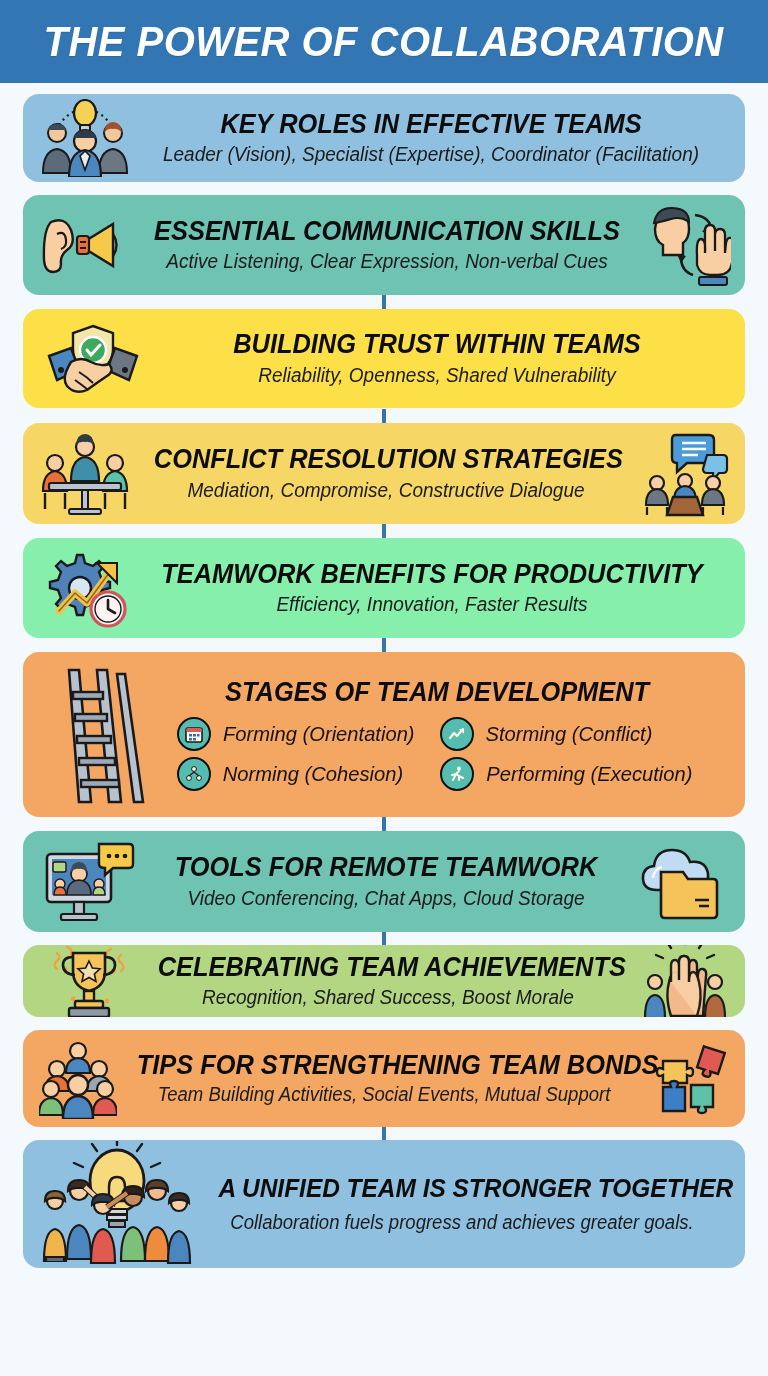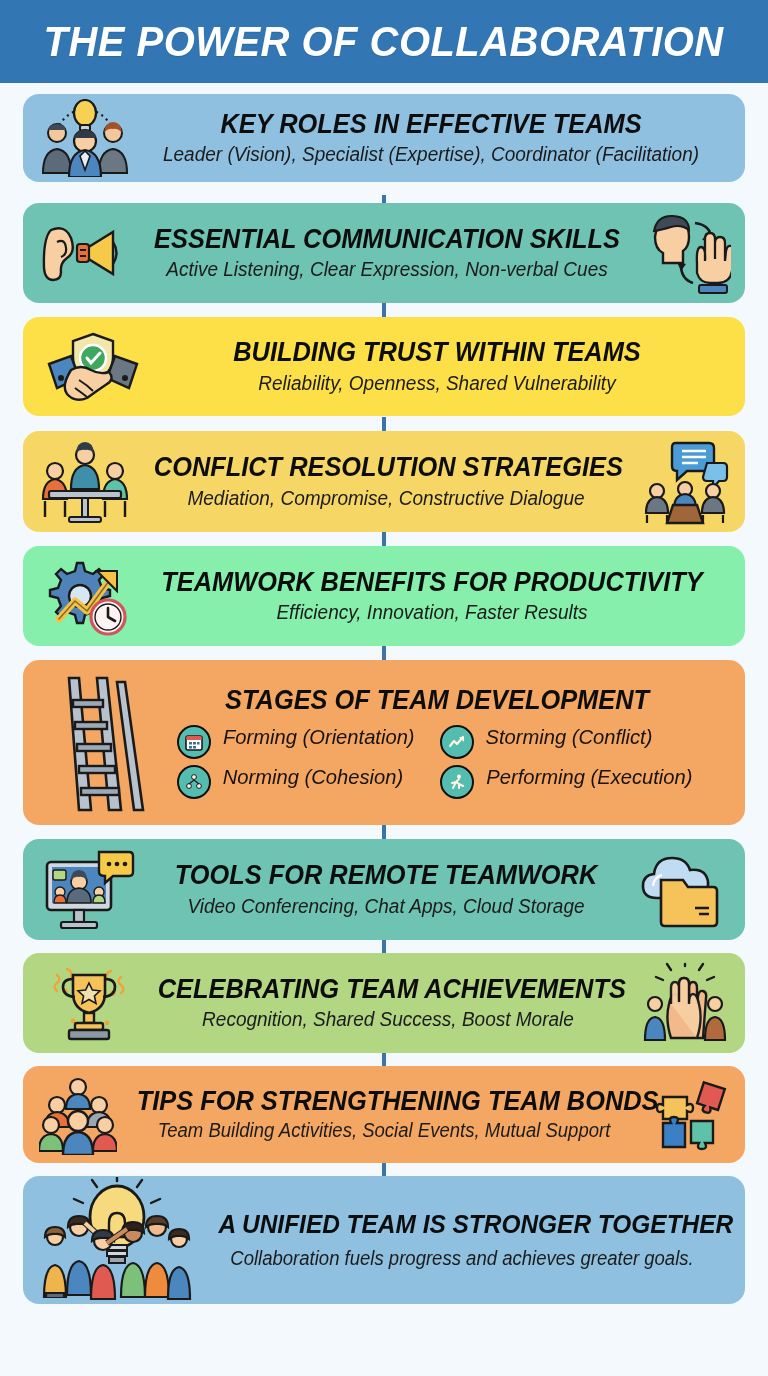--- a/index.html
+++ b/index.html
@@ -95,20 +95,21 @@
   
   .stage-grid {
     display: grid;
     grid-template-columns: auto auto;
     gap: 6px 22px;
     margin-top: 10px;
     justify-content: center;
   }
   .stage-item {
     display: flex;
+    align-items: center;
     gap: 8px;
     white-space: nowrap;
   }
   .stage-label {
     font-family: "Liberation Sans Narrow", "Liberation Sans", sans-serif;
     font-size: 21px;
     color: #17120f;
     transform: scaleX(0.96);
   }
   .stage-ico {
@@ -159,21 +160,21 @@
           </svg>
         </div>
         <div class="textcol">
           <div class="b-title">KEY ROLES IN EFFECTIVE TEAMS</div>
           <div class="b-sub">Leader (Vision), Specialist (Expertise), Coordinator (Facilitation)</div>
         </div>
       </div>
       <div class="connector" style="top:101px;height:13px;"></div>
     </div>
 
-    <div class="row-wrap" style="margin-top:21px;">
+    <div class="row-wrap" style="margin-top:13px;">
       <div class="band" style="background:#6ec3b2;height:100px;padding:0 12px 0 14px;">
         <div class="icon-left" style="width:96px;">
           <svg width="92" height="62" viewBox="0 0 92 62">
             <path d="M12 8 q14 -6 20 8 q5 14 -4 20 q-7 5 -6 14 q0 8 -8 8 q-8 0 -9 -12 q-1 -30 7 -38z" fill="#f7cfa3" stroke="#1a1a1a" stroke-width="2.4"></path>
             <path d="M18 20 q8 -4 9 6 q1 7 -5 9" fill="none" stroke="#1a1a1a" stroke-width="2.2"></path>
             <path d="M48 26 l26 -16 l0 42 l-26 -16z" fill="#f7c948" stroke="#1a1a1a" stroke-width="2.4"></path>
             <rect x="38" y="22" width="12" height="18" rx="3" fill="#e8703a" stroke="#1a1a1a" stroke-width="2.2"></rect>
             <line x1="41" y1="28" x2="47" y2="28" stroke="#1a1a1a" stroke-width="2"></line>
             <line x1="41" y1="34" x2="47" y2="34" stroke="#1a1a1a" stroke-width="2"></line>
             <path d="M74 20 q7 11 0 22" fill="none" stroke="#1a1a1a" stroke-width="2.4"></path>
@@ -398,21 +399,21 @@
             <path d="M24 28 l22 0 l5 7 l25 0 q4 0 4 4 l0 31 q0 4 -4 4 l-48 0 q-4 0 -4 -4 l0 -38 q0 -4 0 -4z" fill="#f5c359" stroke="#1a1a1a" stroke-width="2.6"></path>
             <line x1="58" y1="56" x2="72" y2="56" stroke="#1a1a1a" stroke-width="2.4"></line>
             <line x1="62" y1="62" x2="72" y2="62" stroke="#1a1a1a" stroke-width="2.4"></line>
           </svg>
         </div>
       </div>
       <div class="connector" style="top:101px;height:13px;"></div>
     </div>
 
     <div class="row-wrap" style="margin-top:13px;">
-      <div class="band" style="background:#b3d683;height:100px;padding:0 14px 0 18px;">
+      <div class="band" style="background:#b3d683;height:72px;padding:0 14px 0 18px;">
         <div class="icon-left" style="width:96px;">
           <svg width="92" height="80" viewBox="0 0 92 80">
             <g stroke="#f0a33c" stroke-width="2.4" fill="none" stroke-linecap="round">
               <path d="M14 12 q5 4 0 8 q-5 4 0 8"></path>
               <path d="M78 14 q-5 4 0 8 q5 4 0 8"></path>
               <path d="M24 6 q6 2 4 8"></path>
               <path d="M68 8 q-6 2 -4 8"></path>
             </g>
             <circle cx="22" cy="28" r="2.6" fill="#f0a33c"></circle>
             <circle cx="70" cy="30" r="2.6" fill="#f0a33c"></circle>

